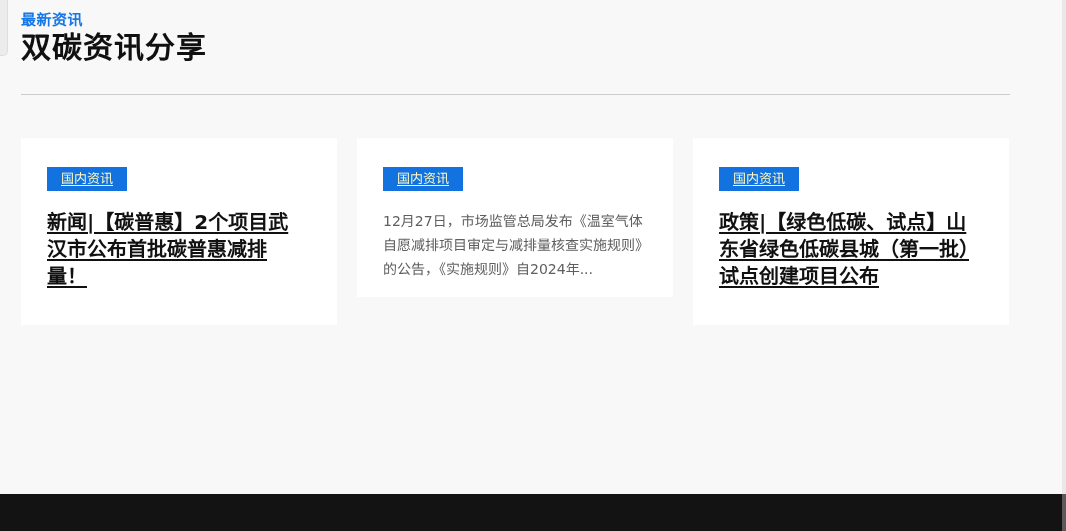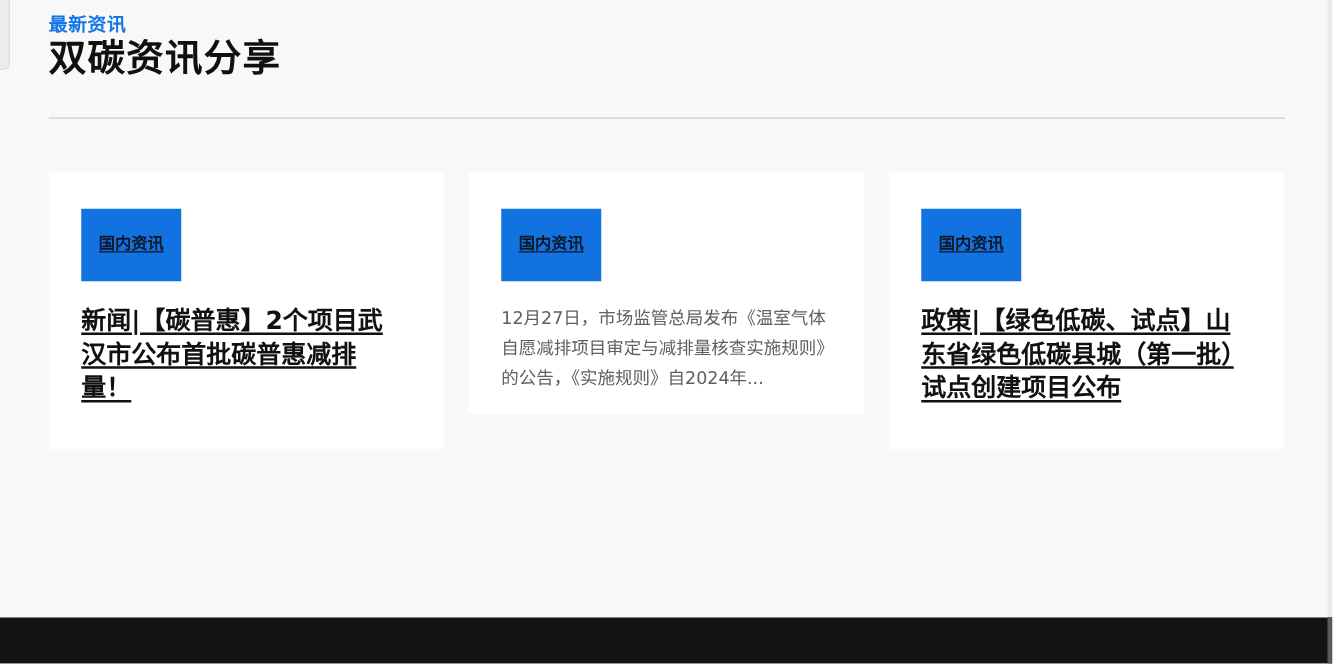--- a/index.html
+++ b/index.html
@@ -21,21 +21,21 @@
     left: 0; top: 0;
     width: 8px; height: 56px;
     background: #ececec;
     border: 1px solid #dedede;
     border-left: none;
     border-top: none;
     border-radius: 0 0 5px 0;
   }
   .content {
     position: absolute;
-    left: 39px;
+    left: 21px;
     top: 8px;
     width: 989px;
   }
   .eyebrow {
     font-size: 15px;
     font-weight: 700;
     color: #1677e8;
     letter-spacing: 0.5px;
   }
   .page-title {
@@ -62,25 +62,25 @@
   .card {
     flex: 0 0 316px;
     width: 316px;
     background: #ffffff;
     padding: 29px 26px 16px 26px;
     cursor: pointer;
   }
   .badge {
     display: inline-block;
     background: #1273e0;
-    color: #0f172a;
+    color: #fef9c3;
     font-size: 13px;
-    font-weight: 700;
+    font-weight: 400;
     line-height: 16px;
-    padding: 21px 14px;
+    padding: 4px 14px;
     text-decoration: underline;
     text-underline-offset: 2px;
     margin-bottom: 18px;
     cursor: pointer;
   }
   .card-title {
     display: block;
     font-size: 20px;
     line-height: 27px;
     font-weight: 800;

